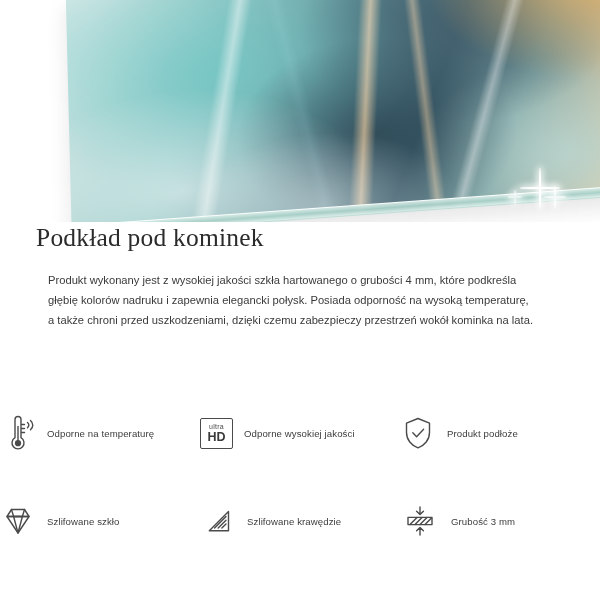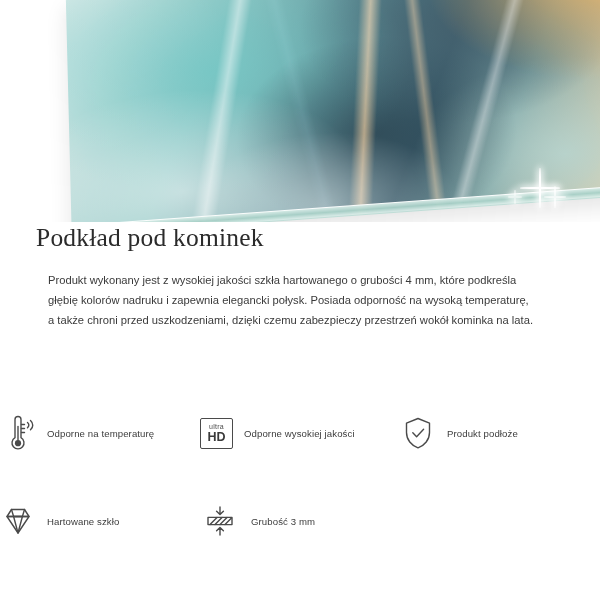--- a/index.html
+++ b/index.html
@@ -241,23 +241,34 @@
       <div class="ico">
         <svg width="36" height="38" viewBox="0 0 36 38">
           <g class="stroke">
             <path d="M7 14.5h22L18 31z"></path>
             <path d="M11.5 7.5h13l4.5 7H7z"></path>
             <path d="M11.5 7.5 13.6 14.5 18 31l4.4-16.5 2.1-7"></path>
             <path d="M13.6 14.5h8.8"></path>
           </g>
         </svg>
       </div>
-      <div class="cap">Hartowane szkło</div>
-    </div>
-
+      <div class="cap">Szlifowane szkło</div>
+    </div>
+
+    <div class="feature">
+      <div class="ico">
+        <svg width="36" height="38" viewBox="0 0 36 38">
+          <g class="stroke">
+            <path d="M28.5 9.5v19.2H9.3z"></path>
+            <path d="M14.6 26.1 26 14.6M18.2 26.1 26 18.3M21.9 26.1 26 22"></path>
+          </g>
+        </svg>
+      </div>
+      <div class="cap">Szlifowane krawędzie</div>
+    </div>
 
     <div class="feature">
       <div class="ico">
         <svg width="40" height="38" viewBox="0 0 40 38">
           <g class="stroke">
             <path d="M20 5v7.2M16.6 9.2 20 12.6l3.4-3.4"></path>
             <path d="M20 33v-7.2M16.6 28.8 20 25.4l3.4 3.4"></path>
             <rect x="8" y="15.4" width="24" height="7.2"></rect>
             <path d="M10 22.6 17 15.4M15 22.6 22 15.4M20 22.6 27 15.4M25 22.6 31.5 15.9"></path>
           </g>

